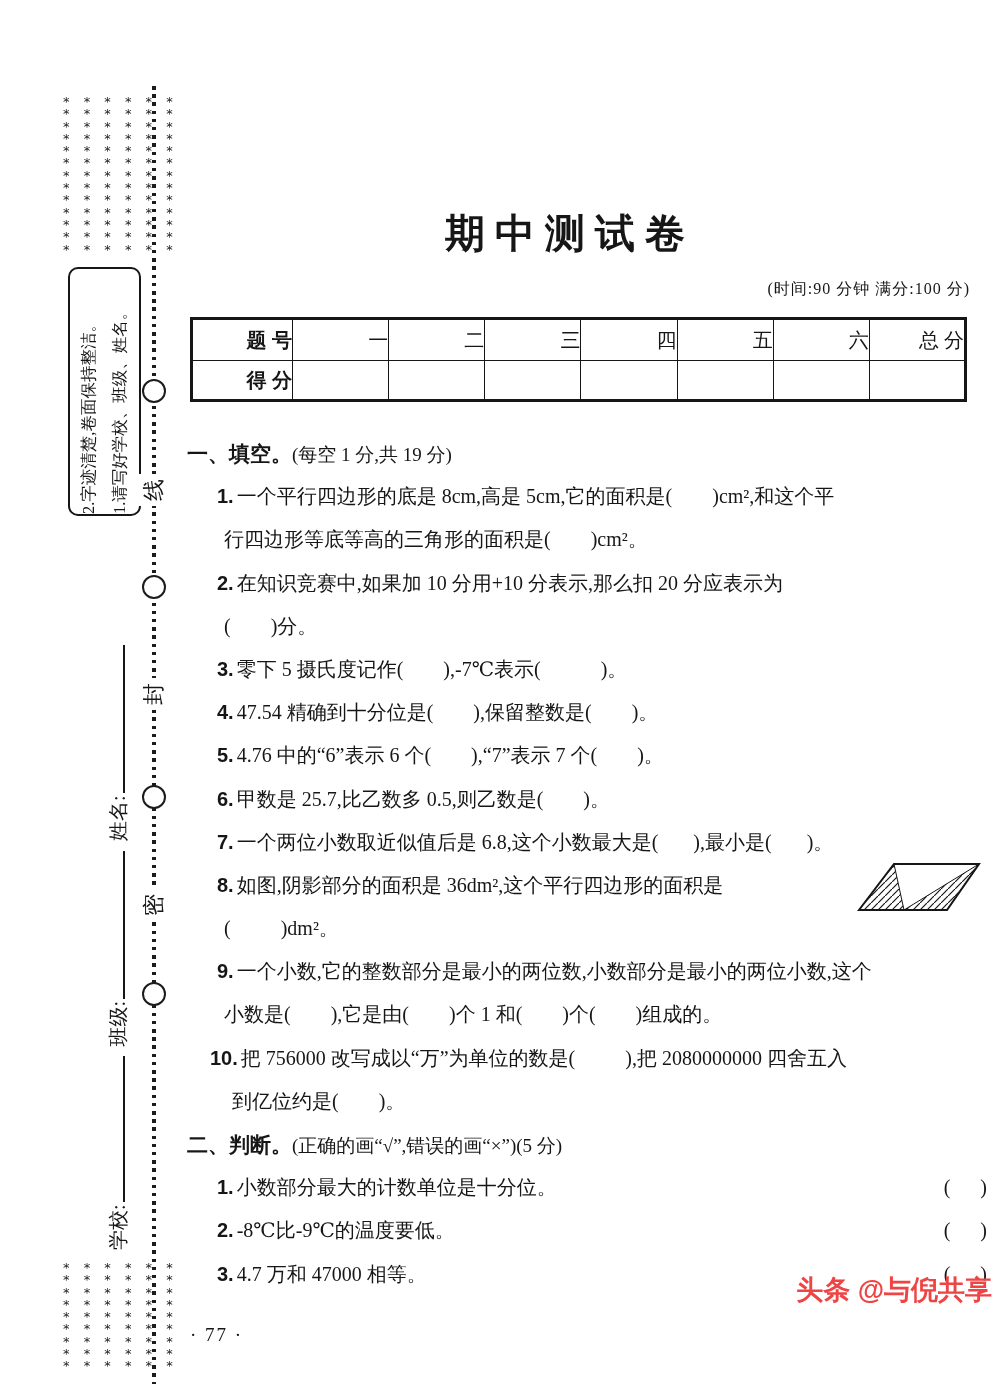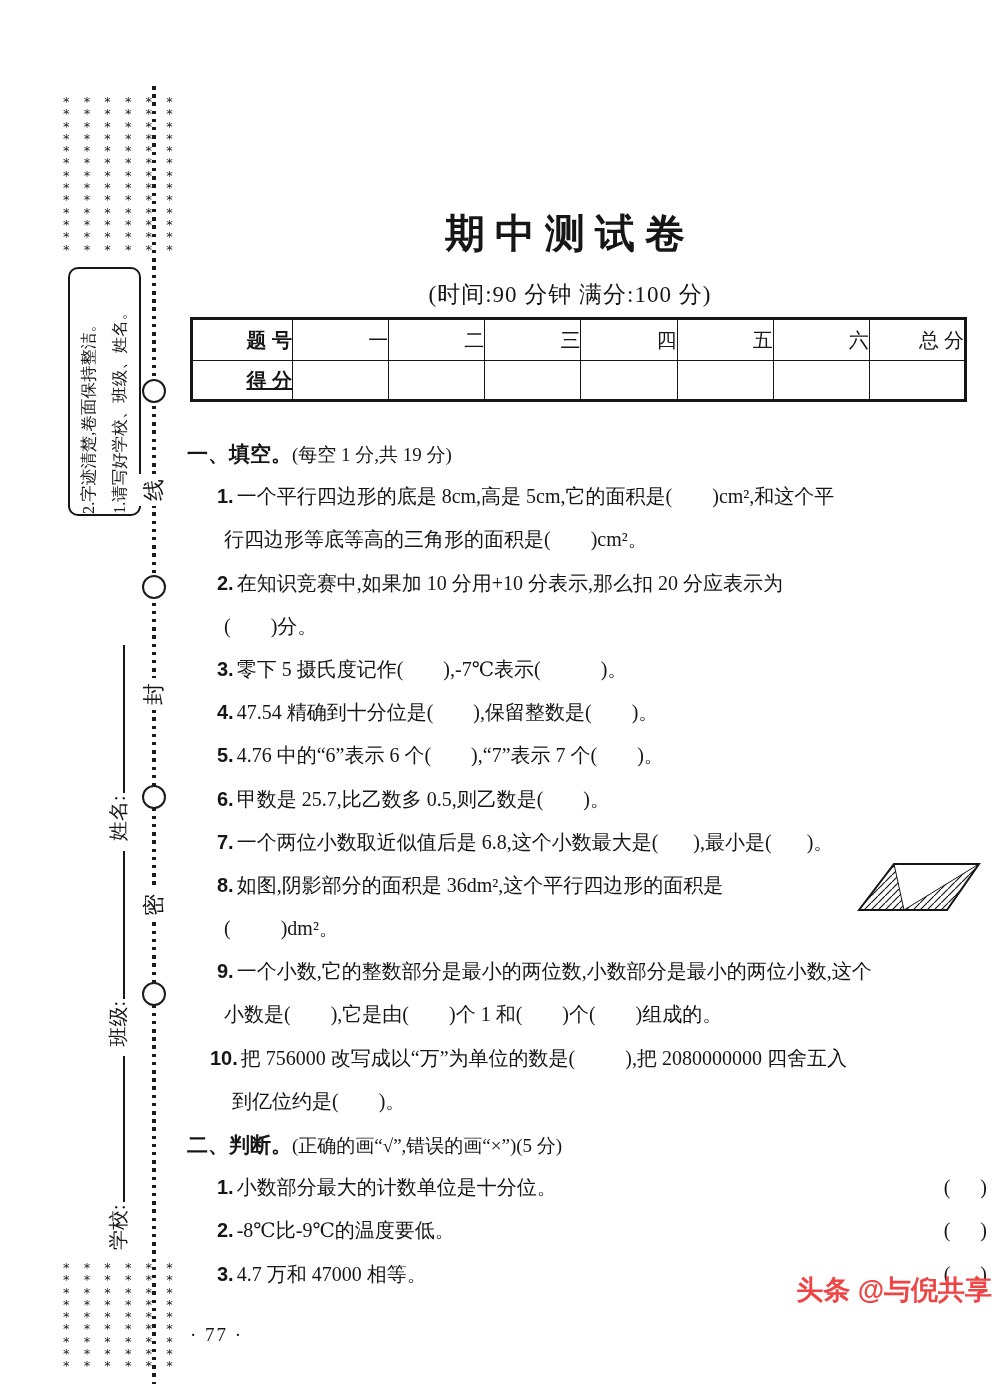--- a/index.html
+++ b/index.html
@@ -24,28 +24,28 @@
   .seal-circle{width:20px;height:20px;border:2px solid #1c1c1c;border-radius:50%;
                background:#fff;left:142px;z-index:3;}
   .seal-char{left:138px;width:32px;height:32px;background:#fff;z-index:3;text-align:center;
              font-size:22px;line-height:32px;transform:rotate(-90deg);}
 
   
   .series-title{left:170px;top:147px;width:800px;text-align:center;
                 font-size:27px;font-weight:bold;font-style:italic;letter-spacing:6px;}
   .main-title{left:170px;top:206px;width:800px;text-align:center;
               font-size:40px;font-weight:900;letter-spacing:10px;}
-  .subtitle{left:170px;top:279px;width:800px;text-align:center;font-size:23px;letter-spacing:1px;}
+  .subtitle{left:170px;top:279px;width:800px;text-align:right;font-size:16px;letter-spacing:1px;}
 
   
   table.score{left:190px;top:317px;position:absolute;border-collapse:collapse;width:777px;
               table-layout:fixed;border:3px solid #161616;}
   table.score td{border:1.5px solid #161616;text-align:right;font-size:20px;padding:0;}
   table.score tr:nth-child(1) td{height:40px;}
-  table.score tr:nth-child(2) td{height:38px;text-decoration:underline;}
+  table.score tr:nth-child(2) td{height:38px;}
   td.hd{font-family:"Liberation Sans","DejaVu Sans",sans-serif;font-weight:bold;font-size:19px;}
 
   
   .content{left:187px;top:432px;width:800px;font-size:20px;}
   .line{white-space:pre;height:43.2px;line-height:43.2px;}
   .s-head .h-bold{font-family:"Liberation Sans","DejaVu Sans",sans-serif;font-weight:bold;font-size:21px;}
   .s-head .h-note{font-size:19px;}
   .qnum{font-family:"Liberation Sans","DejaVu Sans",sans-serif;font-weight:bold;margin-right:3px;}
   .p30{padding-left:30px;}
   .p37{padding-left:37px;}

